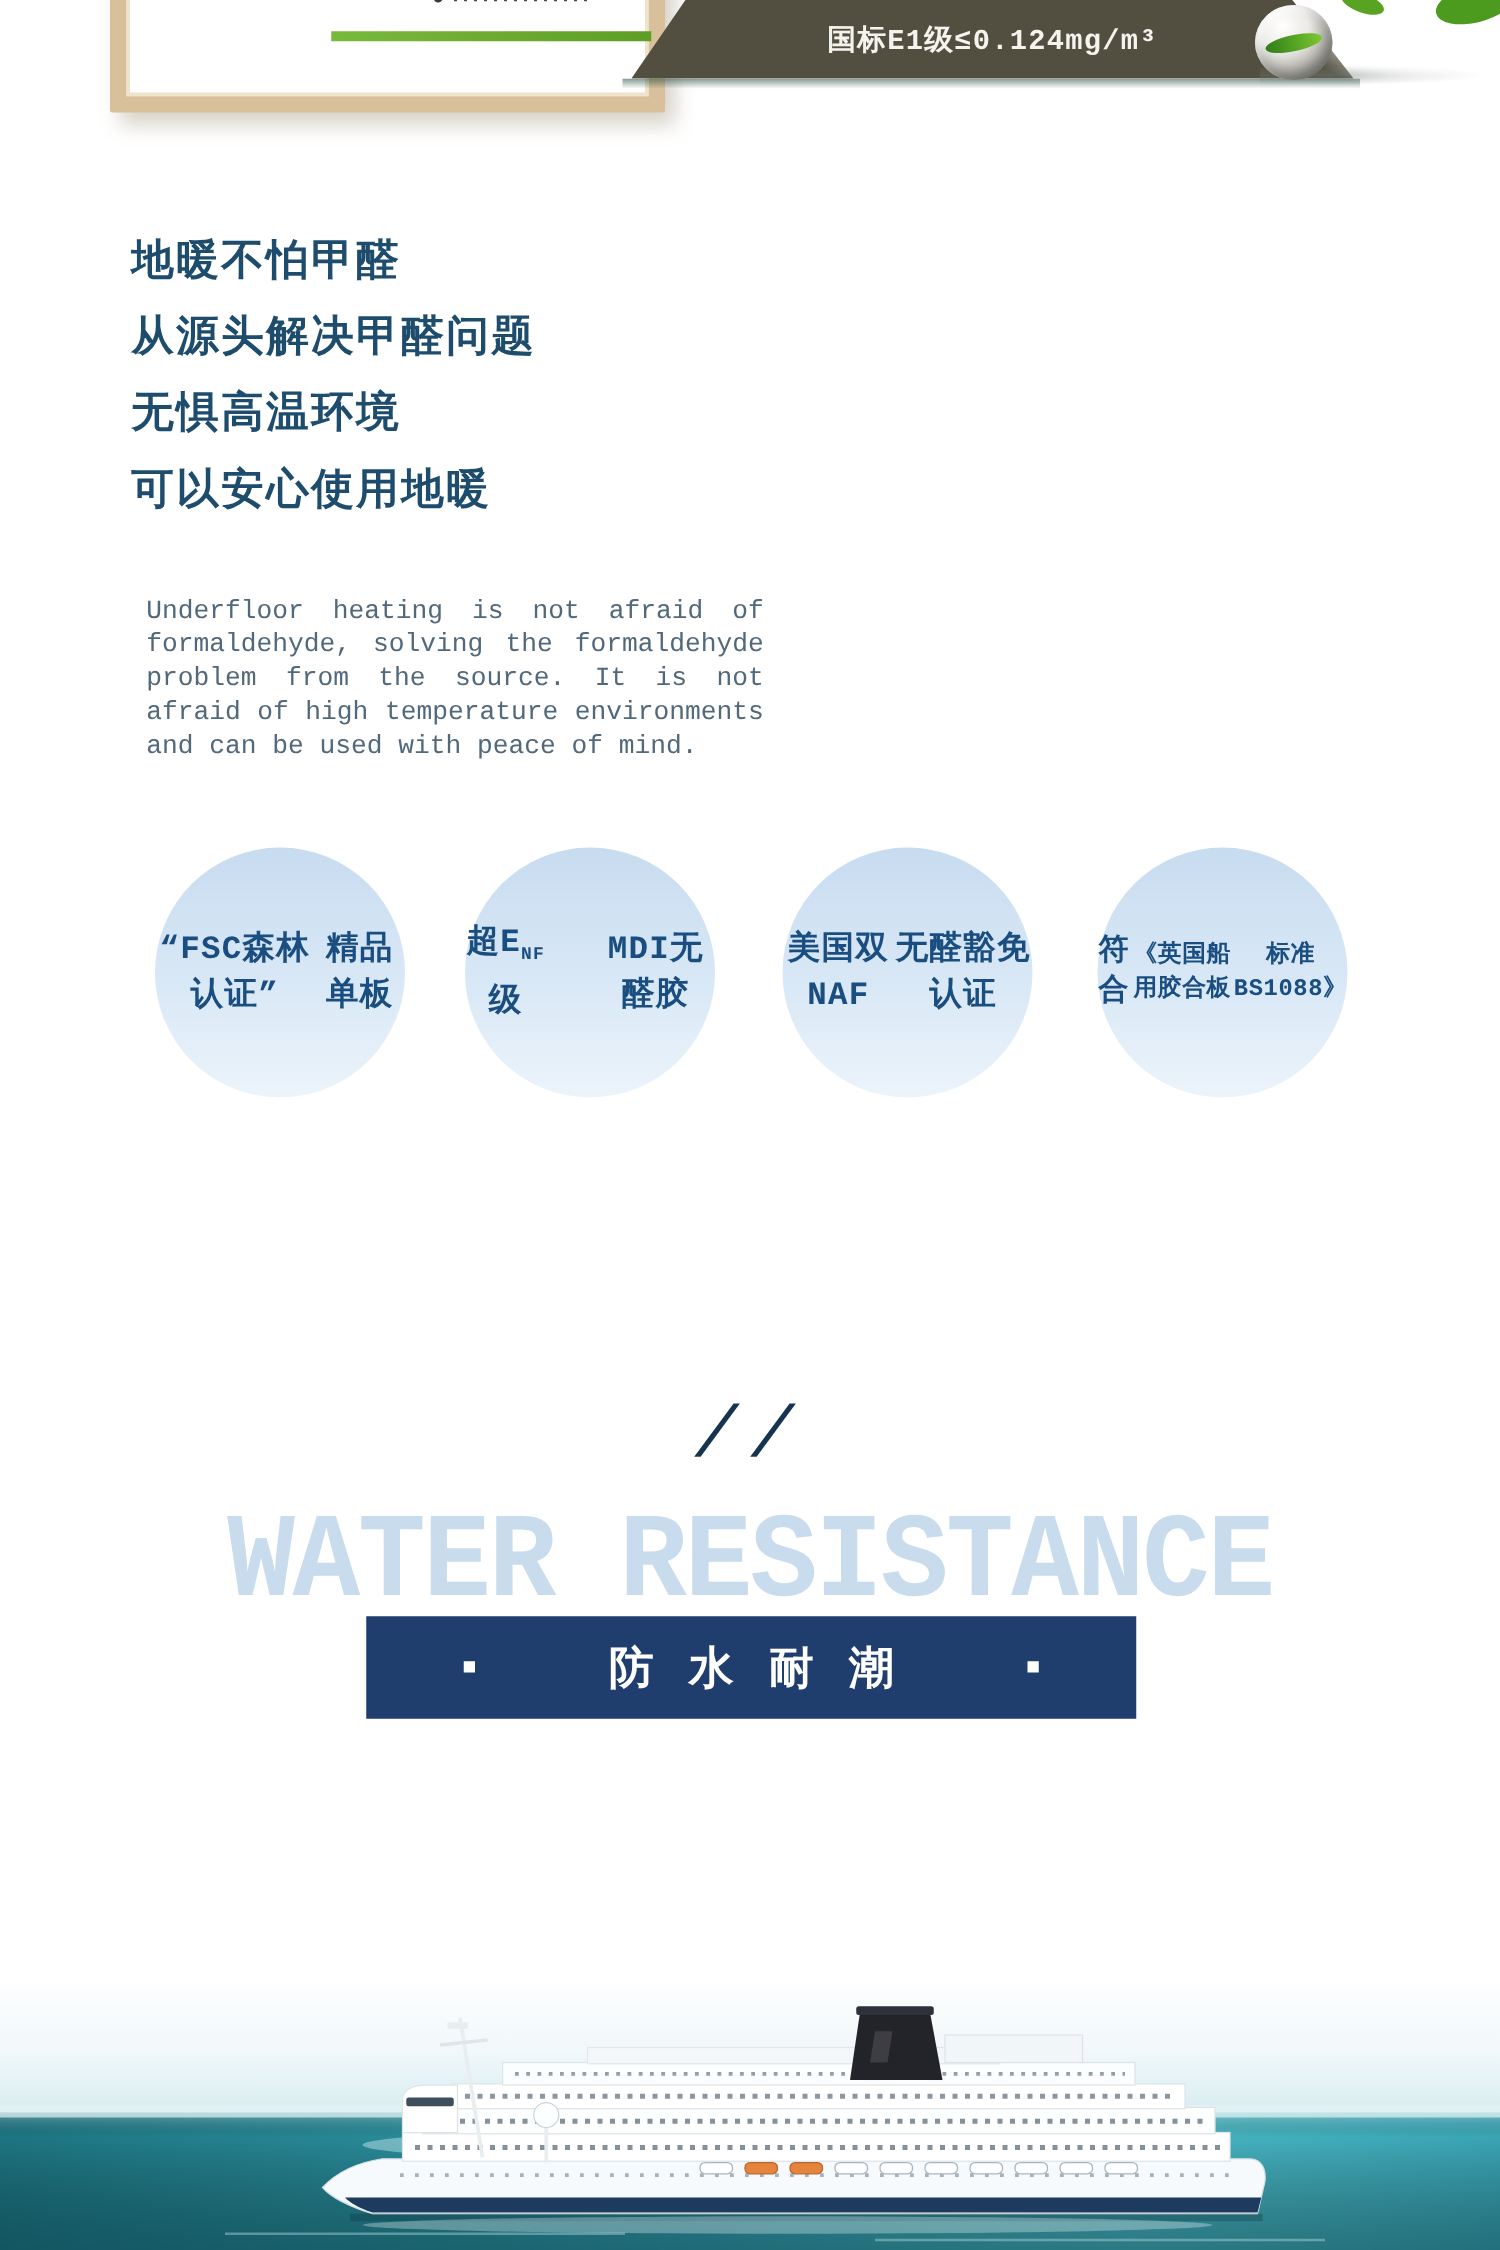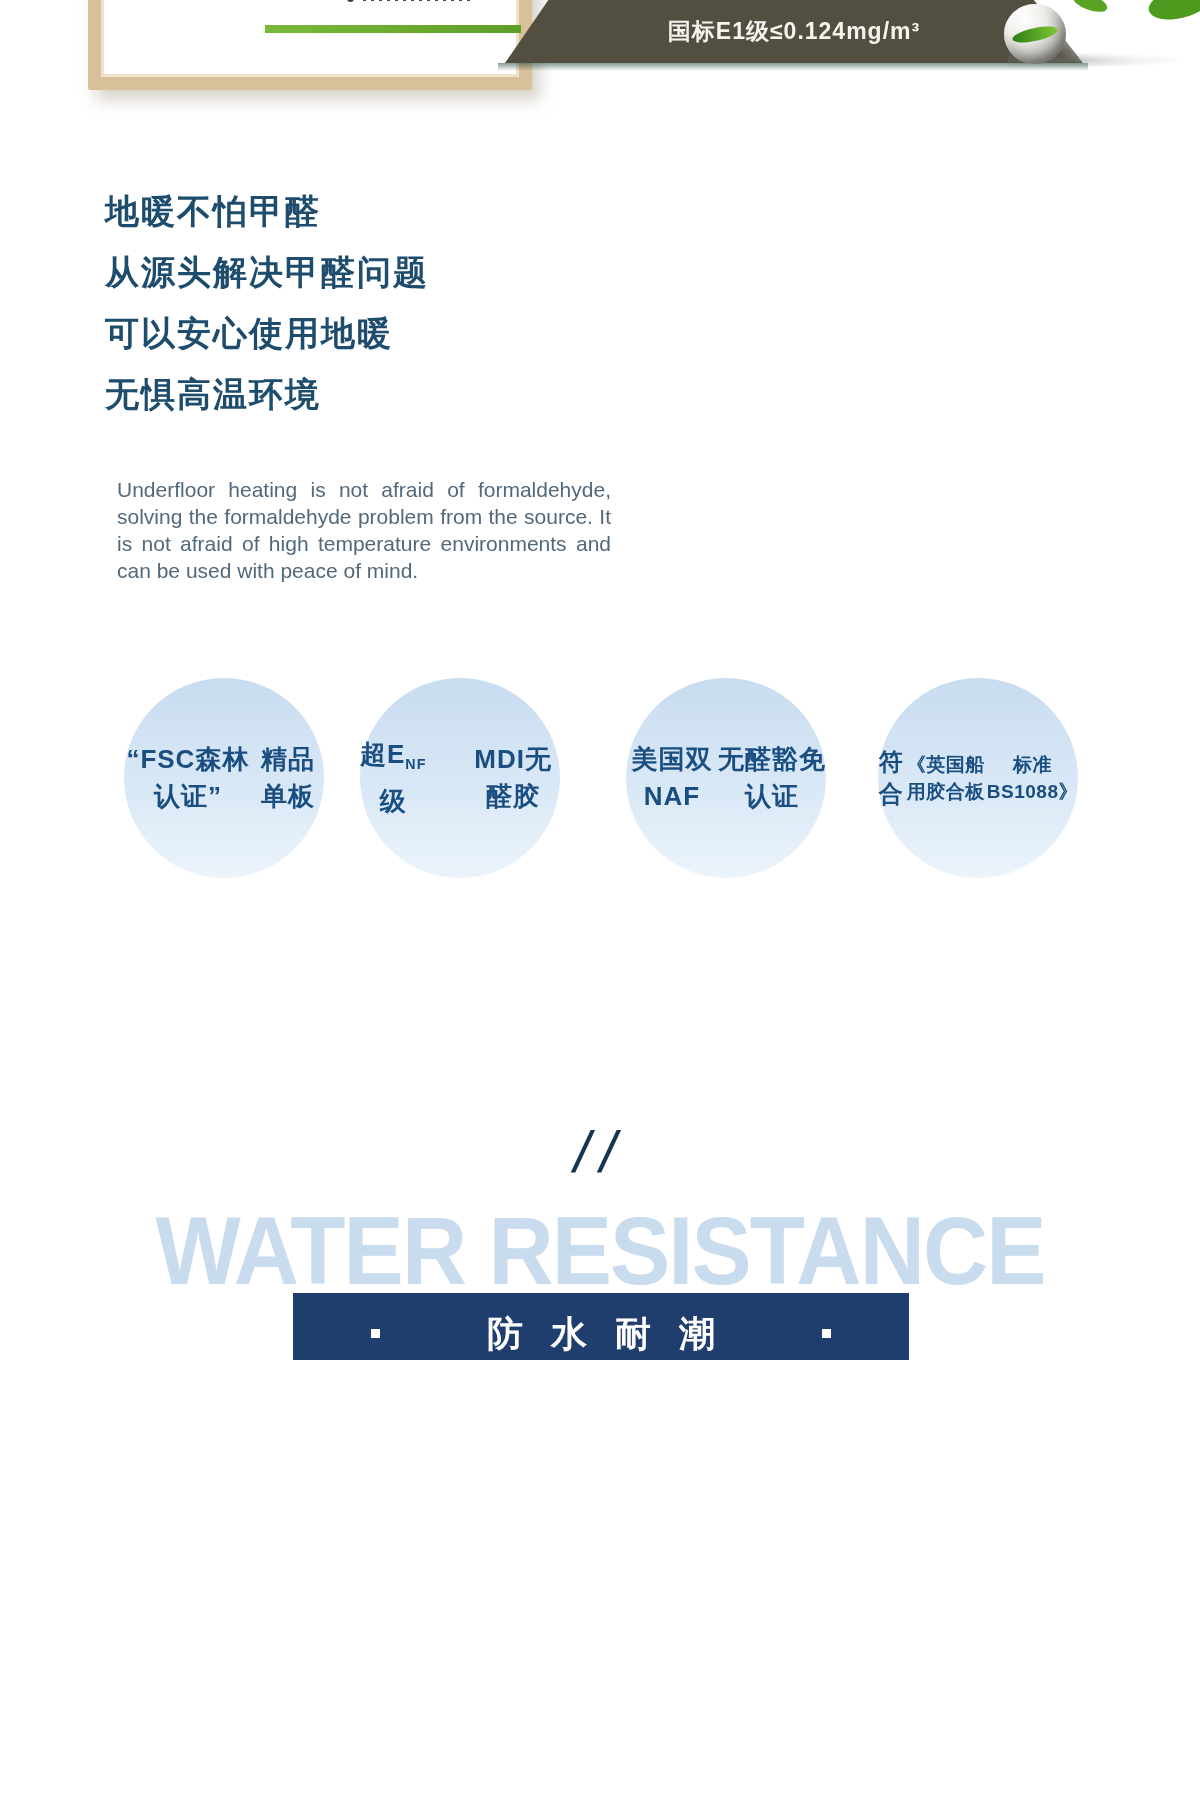--- a/index.html
+++ b/index.html
@@ -1,17 +1,17 @@
 <!DOCTYPE html>
 <html><head>
 <meta charset="utf-8">
 <style>
   html,body{margin:0;padding:0;background:#fff;}
-  .page{position:relative;width:1200px;height:1360px;background:#ffffff;overflow:hidden;
-        font-family:Liberation Sans, sans-serif;}
+  .page{position:relative;width:1200px;height:1800px;background:#ffffff;overflow:hidden;
+        font-family:Liberation Mono, monospace;}
 
   
   .top-strip{position:absolute;left:0;top:0;width:1200px;height:80px;}
   .cert-frame{position:absolute;left:88px;top:-44px;width:418px;height:108px;
       background:#ffffff;border:13px solid #d8c09b;border-radius:2px;
       box-shadow:inset 0 0 0 3px #efe3cb, 8px 10px 16px rgba(140,125,100,.35);}
   .cert-mark-dot{position:absolute;left:246px;top:26px;width:7px;height:7px;border-radius:50%;background:#3a3a34;}
   .cert-mark-lines{position:absolute;left:262px;top:27px;width:110px;height:5px;
       background:repeating-linear-gradient(90deg,#4a4a42 0 3px,transparent 3px 8px);}
   .cert-green-line{position:absolute;left:164px;top:56px;right:-2px;height:8px;
@@ -46,21 +46,21 @@
       color:#52687b;text-align:justify;margin-left:12px;}
 
   
   .badge{position:absolute;top:678px;width:200px;height:200px;border-radius:50%;
       background:linear-gradient(180deg,#c8dcf0 0%,#d9e8f6 55%,#ecf4fb 100%);
       display:flex;flex-direction:row;align-items:center;justify-content:center;
       color:#1a4e80;font-weight:bold;text-align:center;}
   .badge-l{font-size:26px;line-height:37px;letter-spacing:1px;}
   .badge-s{font-size:19px;line-height:27px;letter-spacing:0.5px;}
   .badge sub{font-size:0.55em;font-weight:bold;}
-  .badge-1{left:124px;}.badge-2{left:360px;gap:40px;}.badge-3{left:626px;}.badge-4{left:878px;}
+  .badge-1{left:124px;}.badge-2{left:372px;gap:40px;}.badge-3{left:626px;}.badge-4{left:878px;}
 
   
   .slashes{position:absolute;left:0;top:1118px;width:100%;text-align:center;
       font-size:58px;font-style:italic;font-weight:400;color:#16334f;letter-spacing:10px;}
   .watermark{position:absolute;left:0;top:1196px;width:100%;text-align:center;
       font-size:96px;font-weight:bold;color:#c8dcee;letter-spacing:-2px;white-space:nowrap;
       transform:scaleX(0.94);}
   .title-banner{position:absolute;left:293px;top:1293px;width:616px;height:82px;background:#1f3e6e;
       display:flex;align-items:center;justify-content:center;}
   .title-banner-text{color:#ffffff;font-size:36px;font-weight:bold;letter-spacing:28px;margin-right:-28px;}
@@ -90,22 +90,22 @@
     <div class="sphere">
       <div class="sphere-leaf"></div>
     </div>
     <div class="corner-leaf-a"></div>
     <div class="corner-leaf-b"></div>
   </div>
 
   <div class="headlines">
     <h2 class="headline">地暖不怕甲醛</h2>
     <h2 class="headline">从源头解决甲醛问题</h2>
+    <h2 class="headline">无惧高温环境</h2>
     <h2 class="headline">可以安心使用地暖</h2>
-    <h2 class="headline">无惧高温环境</h2>
   </div>
 
   <p class="para-en">Underfloor heating is not afraid of formaldehyde, solving the formaldehyde problem from the source. It is not afraid of high temperature environments and can be used with peace of mind.</p>
 
   <div class="badge badge-1">
     <div class="badge-l">“FSC森林认证”</div>
     <div class="badge-l">精品单板</div>
   </div>
   <div class="badge badge-2">
     <div class="badge-l"><span>超E</span><sub>NF</sub><span>级</span></div>

